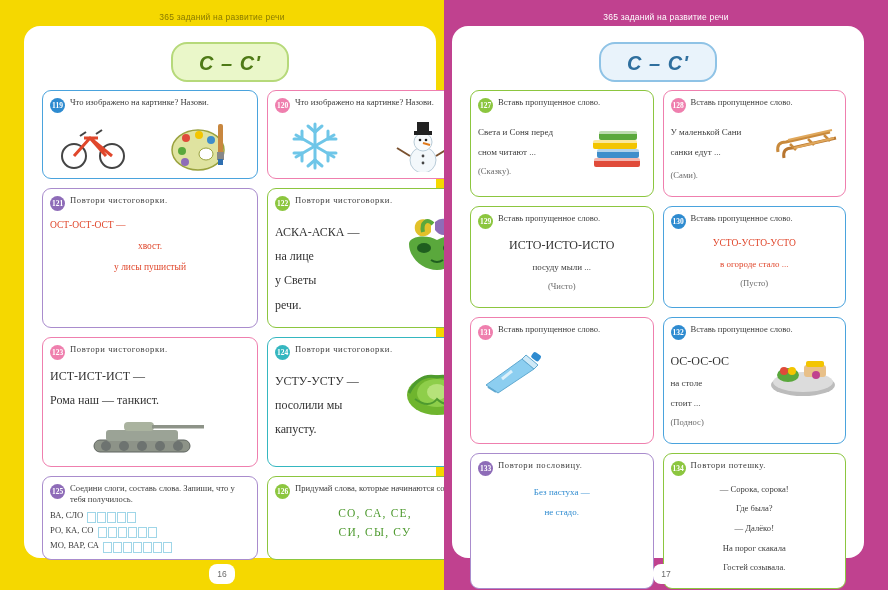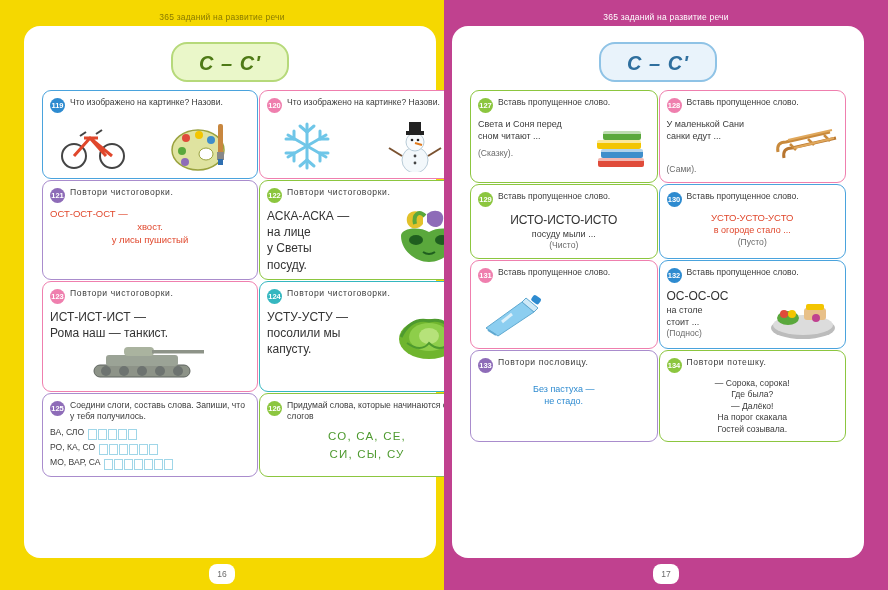--- a/index.html
+++ b/index.html
@@ -52,21 +52,22 @@
     font-weight: bold;
     letter-spacing: 1px;
     font-style: italic;
   }
   .page-left .title  { background: #eaf7c9; color: #4e7a16; border: 2px solid #b6d97a; }
   .page-right .title { background: #e9f3fb; color: #2f6f9e; border: 2px solid #8fc3e6; }
 
   .grid {
     display: grid;
     grid-template-columns: 1fr 1fr;
-    gap: 1px;
+    gap: 9px;
+    font-family: Liberation Serif, serif;
   }
 
   .card {
     border: 1.6px solid #cfcfcf;
     border-radius: 9px;
     padding: 6px 7px 6px 7px;
     position: relative;
     background: #fff;
     min-height: 60px;
   }
@@ -92,21 +93,21 @@
   .n-violet{ background: #8e6cb8; }
   .n-blue  { background: #2e8bd0; }
   .n-teal  { background: #35b7c0; }
 
   .task {
     font-size: 8.6px;
     line-height: 1.25;
     color: #3b3b3b;
   }
   .body { margin-top: 5px; font-size: 9px; color: #3b3b3b; line-height: 1.35; }
-  .body .row { margin: 0 0; }
+  .body .row { margin: 8px 0; }
   .chant { color: #e0472c; font-size: 9.5px; }
   .chant-dark { color: #333; font-size: 12px; }
   .word-red { color: #e0472c; }
   .word-blue { color: #2e8bd0; }
   .answer { color: #6b6b6b; font-size: 8.6px; }
   .wide { letter-spacing: .6px; }
   .flex-row { display: flex; gap: 4px; align-items: flex-start; }
   .txtcol { flex: 1 1 auto; }
   .artcol { flex: 0 0 auto; }
 
@@ -231,21 +232,21 @@
           <div class="card green">
             <div class="card-head">
               <div class="num n-green">122</div>
               <div class="task wide">Повтори чистоговорки.</div>
             </div>
             <div class="body flex-row">
               <div class="txtcol">
                 <div class="row chant-dark">АСКА-АСКА —</div>
                 <div class="row chant-dark">на лице</div>
                 <div class="row chant-dark">у Светы</div>
-                <div class="row chant-dark">посуду.</div>
+                <div class="row chant-dark">речи.</div>
               </div>
               <div class="artcol">
                 <svg width="74" height="58" viewBox="0 0 74 58">
                   <path d="M30 6 C22 0 12 4 14 14 C16 22 26 22 30 16 Z" fill="#e2c12a"></path>
                   <path d="M34 6 C40 0 52 2 50 12 C48 22 38 20 34 14 Z" fill="#8e6cb8"></path>
                   <path d="M32 8 C26 2 20 6 22 16" fill="none" stroke="#5aa83c" stroke-width="4"></path>
                   <path d="M8 28 C8 20 26 18 36 24 C46 18 64 20 64 28 C64 42 50 54 36 54 C22 54 8 42 8 28 Z" fill="#5aa83c"></path>
                   <ellipse cx="23" cy="32" rx="7" ry="5" fill="#1f5e1f"></ellipse>
                   <ellipse cx="49" cy="32" rx="7" ry="5" fill="#1f5e1f"></ellipse>
                   <path d="M30 44 Q36 48 42 44" fill="none" stroke="#1f5e1f" stroke-width="2"></path>

